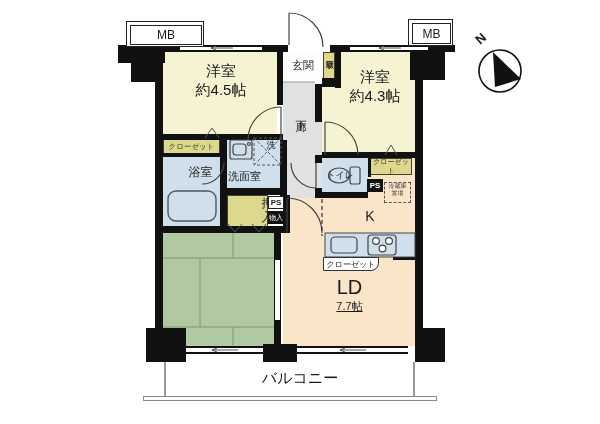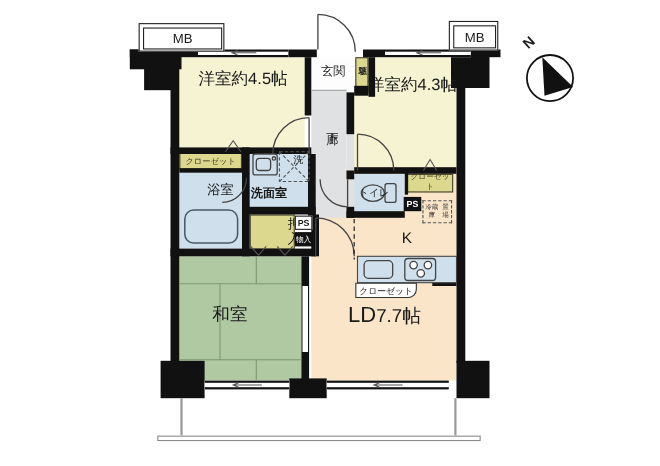--- a/index.html
+++ b/index.html
@@ -8,21 +8,21 @@
   .a{position:absolute;box-sizing:border-box;}
   .wall{background:#111;}
   .fill-western{background:#f5f3d2;}
   .fill-tatami{background:#b0c9a3;}
   .fill-ld{background:#fbe5c9;}
   .fill-wet{background:#cfe0ec;}
   .fill-closet{background:#dcd98f;border:1px solid #44402a;}
   .fill-corridor{background:#e0e1e3;}
   .fill-genkan{background:#fdfdfd;}
   .lbl{display:flex;align-items:center;justify-content:center;text-align:center;line-height:1.2;}
-  .lbl-col{display:flex;flex-direction:row;align-items:center;justify-content:center;text-align:center;}
+  .lbl-col{display:flex;flex-direction:column;align-items:center;justify-content:flex-start;text-align:center;}
   .vert{writing-mode:vertical-rl;text-orientation:upright;letter-spacing:0;}
   .boxlabel{border:1px solid #222;background:#fff;display:flex;align-items:center;justify-content:center;}
   .blacklabel{background:#111;color:#fff;display:flex;align-items:center;justify-content:center;}
   .win{background:#fff;border-top:2px solid #111;border-bottom:2px solid #111;}
   svg{position:absolute;left:0;top:0;pointer-events:none;}
 </style>
 </head>
 <body>
 
 <div class="stage">
@@ -186,33 +186,33 @@
   <div class="a lbl-col" style="left:330px;top:68px;width:90px;font-size:15px;">
     <span>洋室</span>
     <span>約4.3帖</span>
   </div>
   <div class="a lbl" style="left:283px;top:58px;width:40px;height:16px;font-size:11px;">玄関</div>
   <div class="a vert" style="left:325px;top:54px;font-size:8px;line-height:9px;">下駄箱</div>
   <div class="a vert" style="left:293px;top:112px;font-size:11px;">廊下</div>
   <div class="a lbl" style="left:163px;top:140px;width:57px;height:13px;font-size:7.5px;color:#3c3422;">クローゼット</div>
   <div class="a lbl" style="left:370px;top:159px;width:42px;height:15px;font-size:7px;color:#3c3422;">クローゼット</div>
   <div class="a lbl" style="left:164px;top:164px;width:54px;height:16px;font-size:12px;padding-left:19px;">浴室</div>
-  <div class="a lbl" style="left:227px;top:169px;width:35px;height:16px;font-size:11px;font-weight:bold;">洗面室</div>
+  <div class="a lbl" style="left:227px;top:169px;width:35px;height:16px;font-size:11px;">洗面室</div>
   <div class="a lbl" style="left:264px;top:139px;width:14px;height:12px;font-size:9px;">洗</div>
   <div class="a lbl" style="left:227px;top:202px;width:41px;height:16px;font-size:12px;padding-left:40px;">押入</div>
   <div class="a boxlabel" style="left:268px;top:196px;width:16px;height:13px;font-size:8px;font-weight:bold;">PS</div>
   <div class="a blacklabel" style="left:268px;top:211px;width:16px;height:13px;font-size:7px;">物入</div>
   <div class="a lbl" style="left:323px;top:169px;width:34px;height:13px;font-size:9px;">トイレ</div>
   <div class="a blacklabel" style="left:367px;top:179px;width:16px;height:13px;font-size:8px;font-weight:bold;">PS</div>
   <div class="a lbl-col" style="left:384px;top:182px;width:27px;height:21px;border:1px dashed #555;font-size:6px;line-height:7px;color:#333;">
     <span>冷蔵庫</span>
     <span>置場</span>
   </div>
   <div class="a lbl" style="left:358px;top:207px;width:24px;height:18px;font-size:14px;">K</div>
   <div class="a" style="left:323px;top:257px;width:56px;height:14px;border:1px solid #333;border-radius:0 0 8px 0;background:#fff;display:flex;align-items:center;justify-content:center;font-size:8px;">クローゼット</div>
-  <div class="a lbl" style="left:169px;top:278px;width:80px;height:18px;font-size:16px;">和室</div>
   <div class="a lbl-col" style="left:292px;top:276px;width:115px;">
     <span style="font-size:20px;">LD</span>
-    <span style="font-size:17px;">7.7帖</span>
-  </div>
+    <span style="font-size:11px;text-decoration:underline;">7.7帖</span>
+  </div>
+  <div class="a lbl" style="left:240px;top:369px;width:120px;height:18px;font-size:15px;">バルコニー</div>
   <div class="a" style="left:476px;top:31px;font-size:13px;font-weight:bold;transform:rotate(-42deg);">N</div>
 
 </div>
 
 </body></html>

